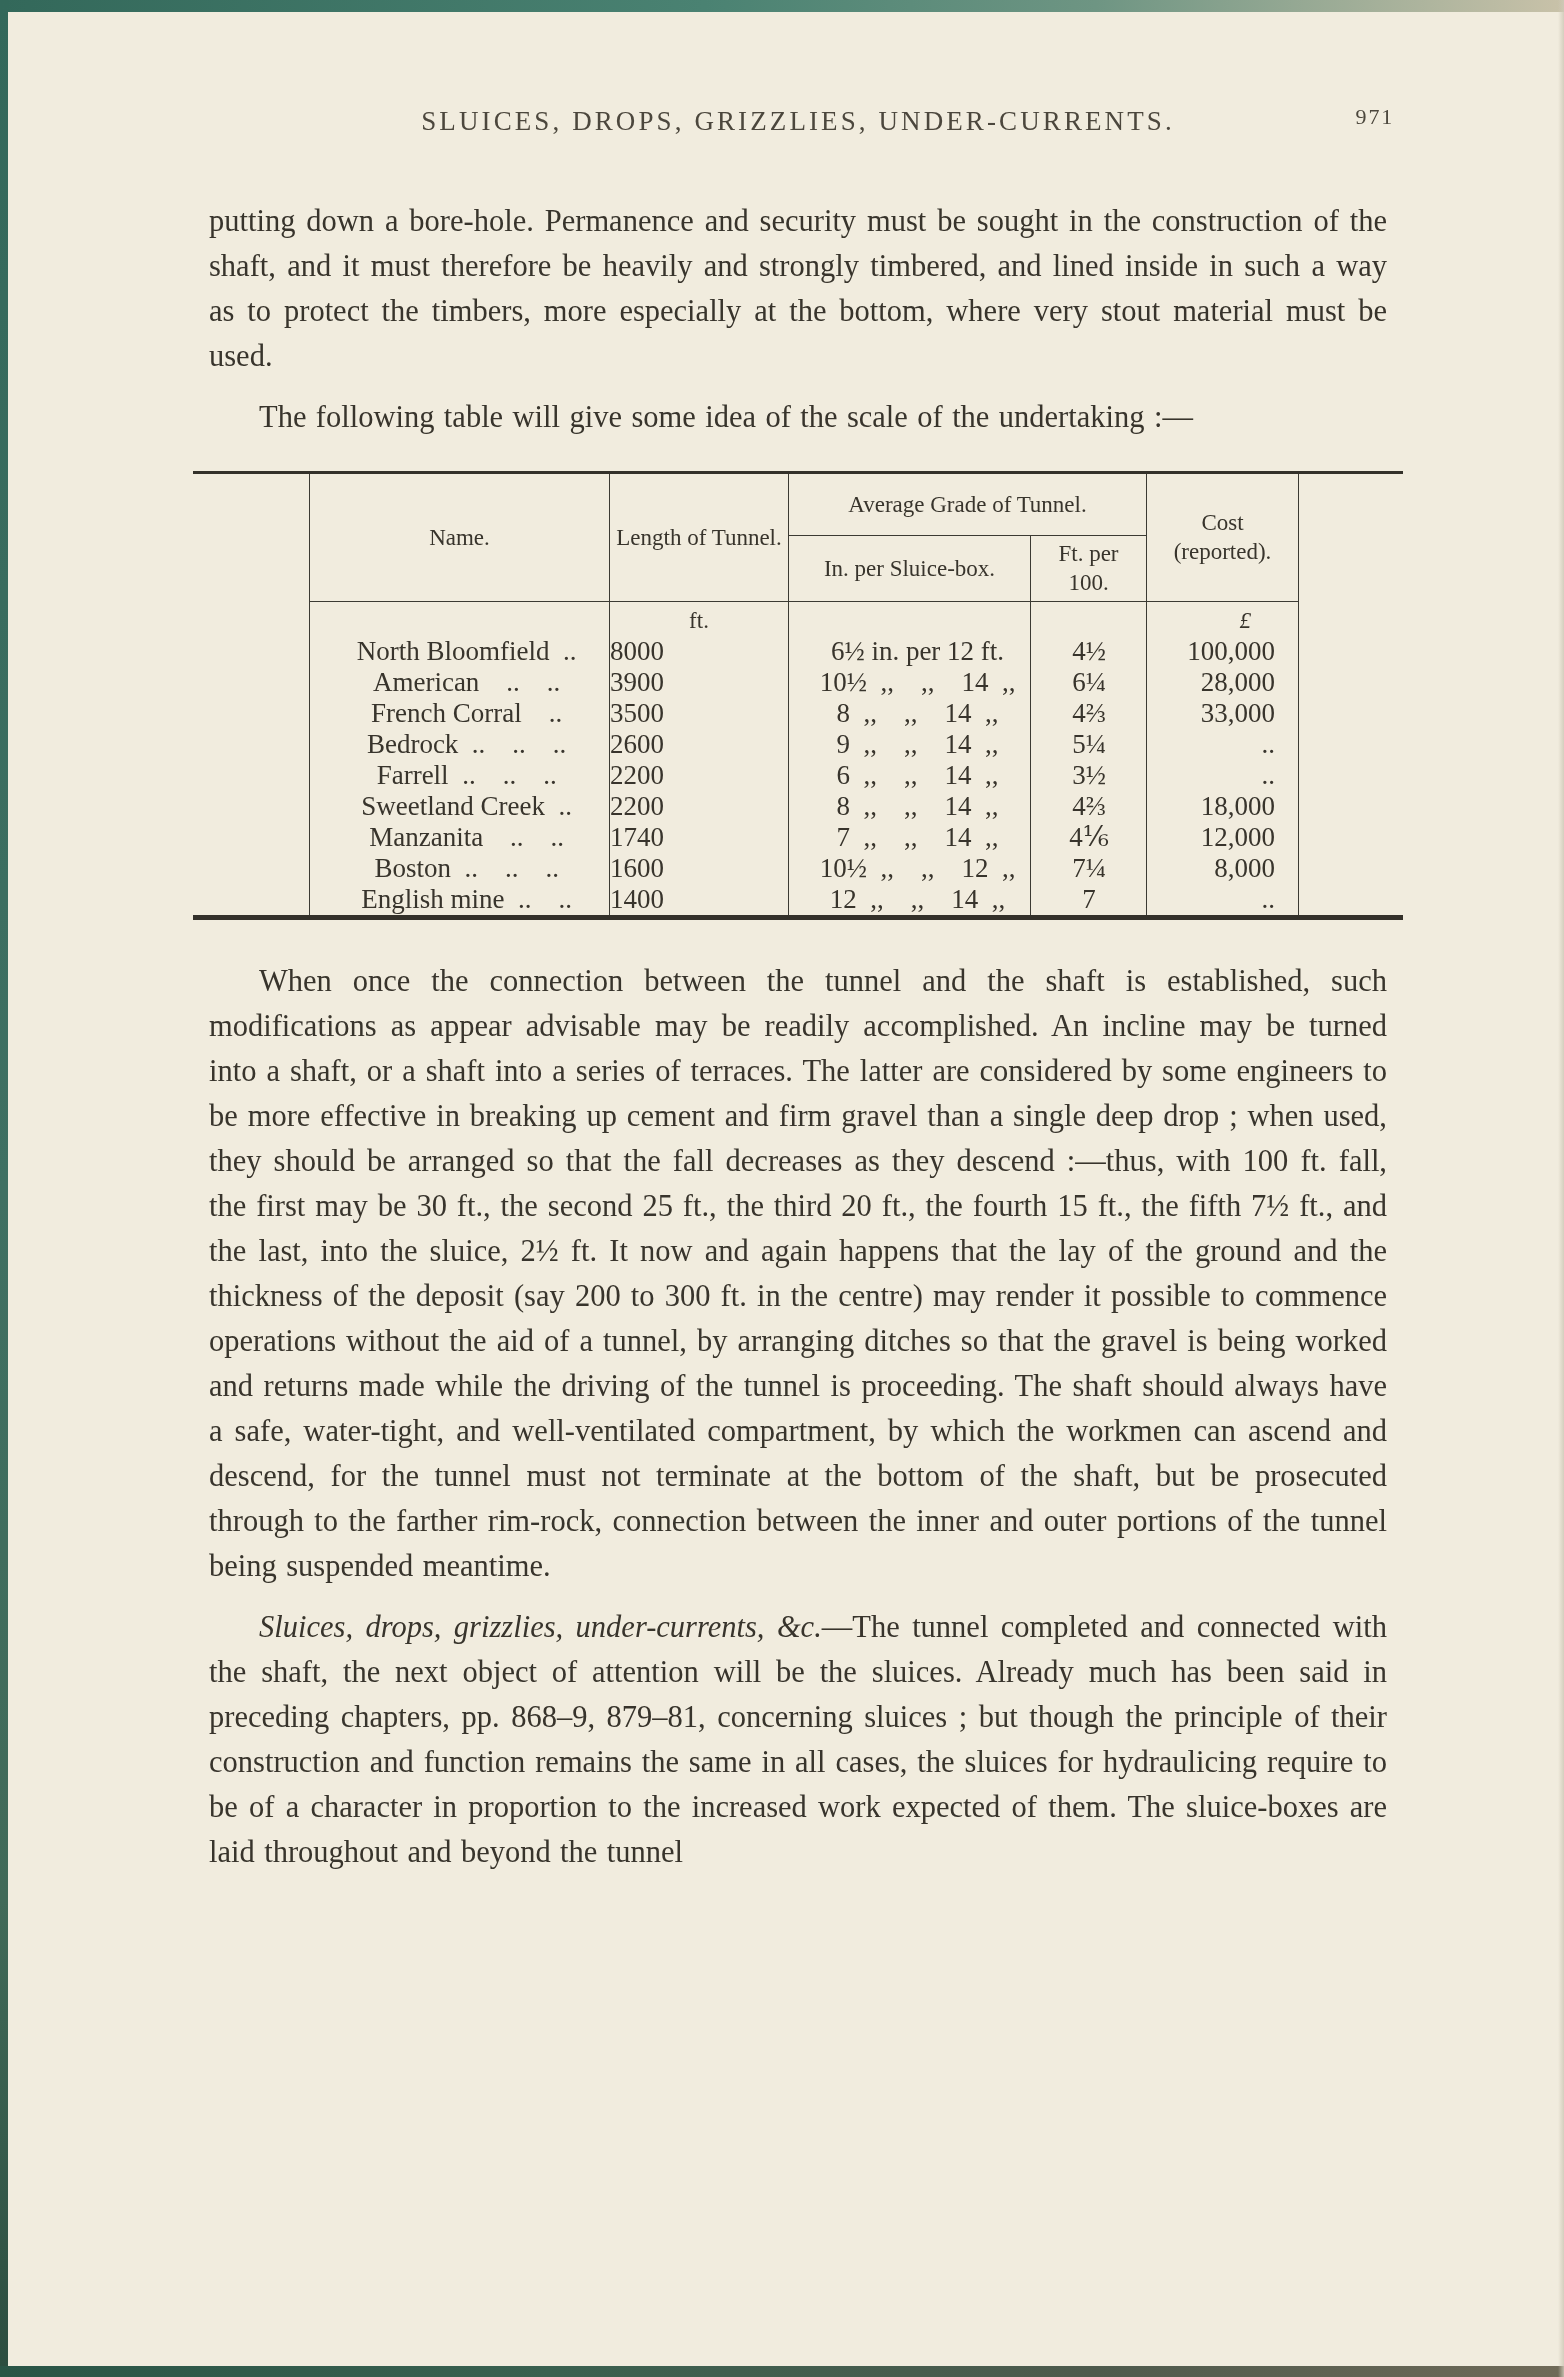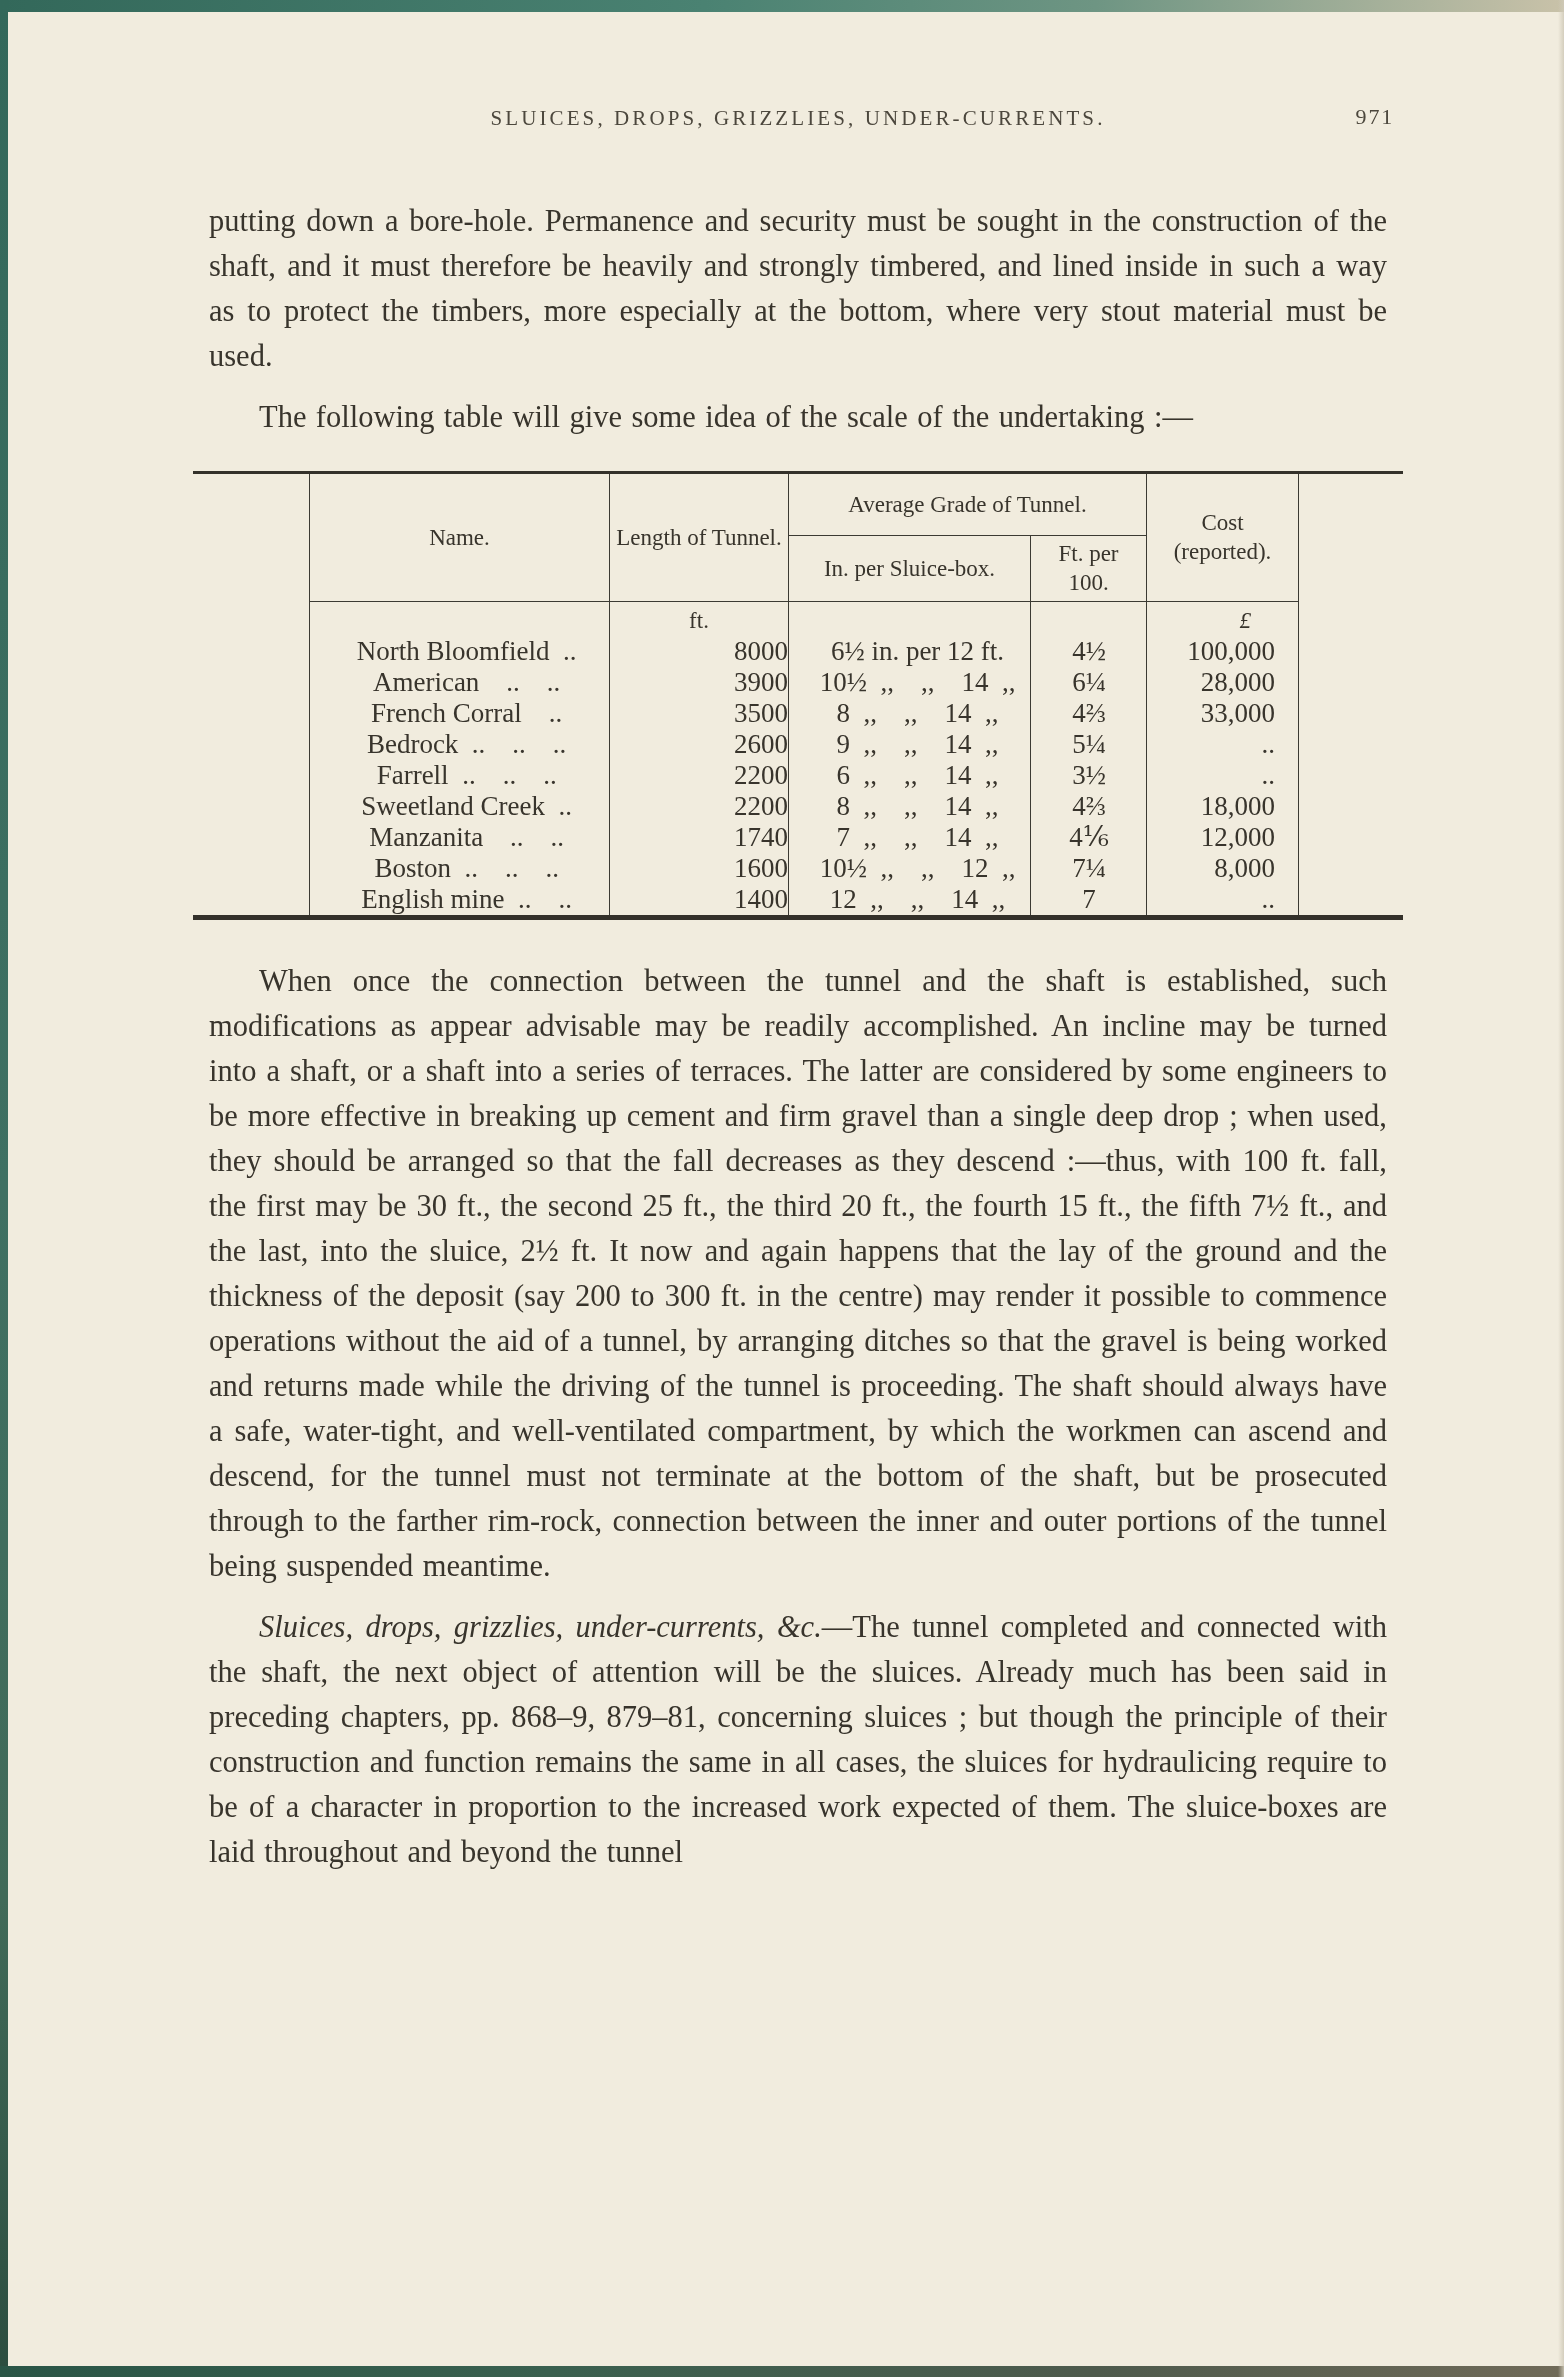--- a/index.html
+++ b/index.html
@@ -28,21 +28,21 @@
   .edge-right {
     position:absolute; top:0; right:0; width:7.2px; height:100%;
     background: linear-gradient(270deg, #cfc9b8, rgba(241,236,222,0));
   }
 
   .running-head {
     position:absolute; top:106px; left:193px; width:1210px; height:39px;
   }
   .running-head .title {
     text-align:center;
-    font-size:21px;
+    font-size:27px;
     letter-spacing:3.1px;
     color:#4c473d;
   }
   .running-head .folio {
     position:absolute; right:9px; top:-1.8px;
     font-size:22px;
     letter-spacing:1.8px;
     color:#4c473d;
   }
 
@@ -89,21 +89,21 @@
     font-size:27px;
     line-height:31px;
     height:31px;
     padding:0;
     white-space:nowrap;
     overflow:hidden;
     margin-top:17px;
   }
   .grade-table tr.unit-row td { font-size:23px; height:34px; vertical-align:bottom; }
   .grade-table td.c-name  { text-align:center;  padding-left:14.3px; }
-  .grade-table td.c-length{ text-align:right; }
+  .grade-table td.c-length{ text-align:left; }
   .grade-table td.c-grade-in { text-align:center; padding-left:16px; }
   .grade-table td.c-grade-ft { text-align:center; padding-left:1px; }
   .grade-table td.c-cost  { text-align:right; padding-right:23px; }
   .grade-table tr.unit-row td.c-length { text-align:center; }
   .grade-table tr.unit-row td.c-cost { padding-right:47px; font-style:italic; }
 </style>
 </head>
 <body>
 
 <div class="page">

